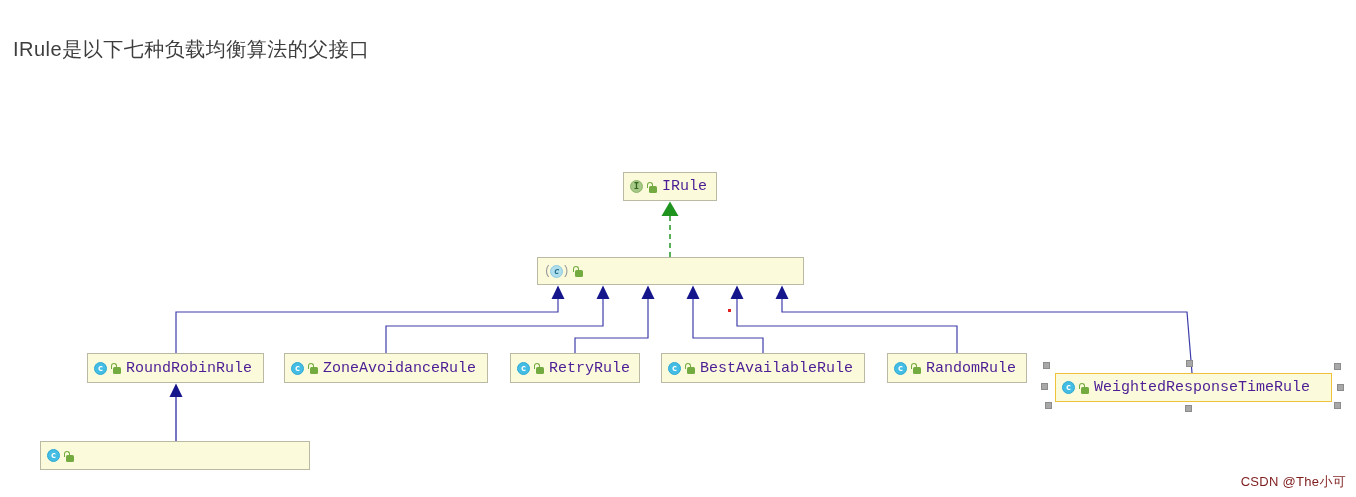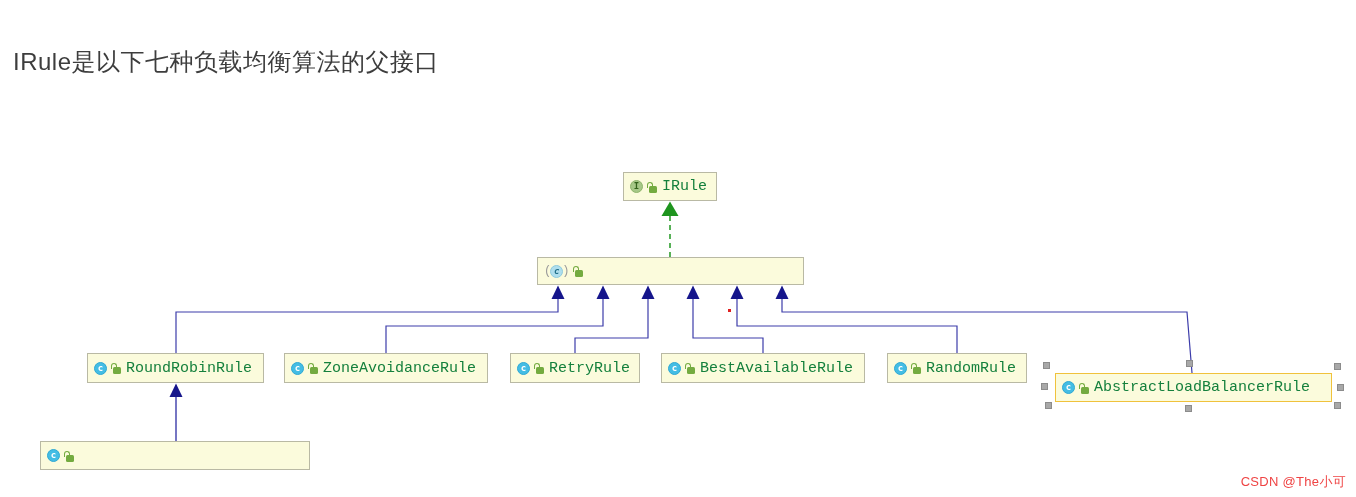--- a/index.html
+++ b/index.html
@@ -2,32 +2,32 @@
 <html><head>
 <meta charset="utf-8">
 <style>
   * { margin:0; padding:0; }
   body { background:#ffffff; }
   .canvas {
     position:relative; width:1356px; height:497px; background:#ffffff;
     overflow:hidden; font-family:"Liberation Sans","DejaVu Sans",sans-serif;
   }
   .page-title {
-    position:absolute; left:13px; top:46px; font-size:24px; font-weight:400;
+    position:absolute; left:13px; top:36px; font-size:20px; font-weight:400;
     color:#3d3d3d; letter-spacing:0.5px;
   }
   svg.edges { position:absolute; left:0; top:0; width:1356px; height:497px; pointer-events:none; }
 
   .node {
     position:absolute; box-sizing:border-box; display:flex; align-items:center;
     background:#fbfbdc; border:1px solid #b9b9a4; padding:0 6px; gap:4px; cursor:default;
   }
   .node .lbl {
     font-family:"Liberation Mono","DejaVu Sans Mono",monospace; font-size:15px;
-    color:#15803d; white-space:nowrap;
+    color:#4c1d95; white-space:nowrap;
   }
   .node.selected { border:1.5px solid #f0c23c; }
 
   .circle-icon {
     width:13px; height:13px; border-radius:50%; display:inline-flex; align-items:center;
     justify-content:center; font-family:"DejaVu Sans Mono",monospace; font-size:9px;
     line-height:13px; flex:none; box-sizing:border-box;
   }
   .icon-iface { background:#a6c887; border:1px solid #8fb56c; color:#33621a; font-weight:bold; }
   .icon-cls   { background:#44bde4; border:1px solid #2fa9d4; color:#ffffff; font-weight:bold; }
@@ -46,21 +46,21 @@
     background:#74ab40; border-radius:1.5px;
   }
 
   .handle {
     position:absolute; width:7px; height:7px; background:#a8a8a8;
     border:1px solid #8c8c8c; box-sizing:border-box;
   }
   .red-dot { position:absolute; left:728px; top:309px; width:3px; height:3px; background:#e02020; }
 
   .watermark {
-    position:absolute; right:10px; bottom:6px; font-size:13px; color:#ef4444; letter-spacing:0.3px;
+    position:absolute; right:10px; bottom:6px; font-size:13px; color:#7f1d1d; letter-spacing:0.3px;
   }
 </style>
 </head>
 <body>
 
 <div class="canvas">
 
   <h1 class="page-title">IRule是以下七种负载均衡算法的父接口</h1>
 
   <svg class="edges" viewBox="0 0 1356 497">
@@ -143,21 +143,21 @@
 
   <div class="node" style="left:887px; top:353px; width:140px; height:30px;">
     <span class="circle-icon icon-cls">c</span>
     <span class="lock"></span>
     <span class="lbl">RandomRule</span>
   </div>
 
   <div class="node selected" style="left:1055px; top:373px; width:277px; height:29px;">
     <span class="circle-icon icon-cls">c</span>
     <span class="lock"></span>
-    <span class="lbl">AbstractLoadBalancerRule</span>
+    <span class="lbl">WeightedResponseTimeRule</span>
   </div>
 
   <div class="handle" style="left:1043px; top:362px;"></div>
   <div class="handle" style="left:1186px; top:360px;"></div>
   <div class="handle" style="left:1334px; top:363px;"></div>
   <div class="handle" style="left:1041px; top:383px;"></div>
   <div class="handle" style="left:1337px; top:384px;"></div>
   <div class="handle" style="left:1045px; top:402px;"></div>
   <div class="handle" style="left:1185px; top:405px;"></div>
   <div class="handle" style="left:1334px; top:402px;"></div>

